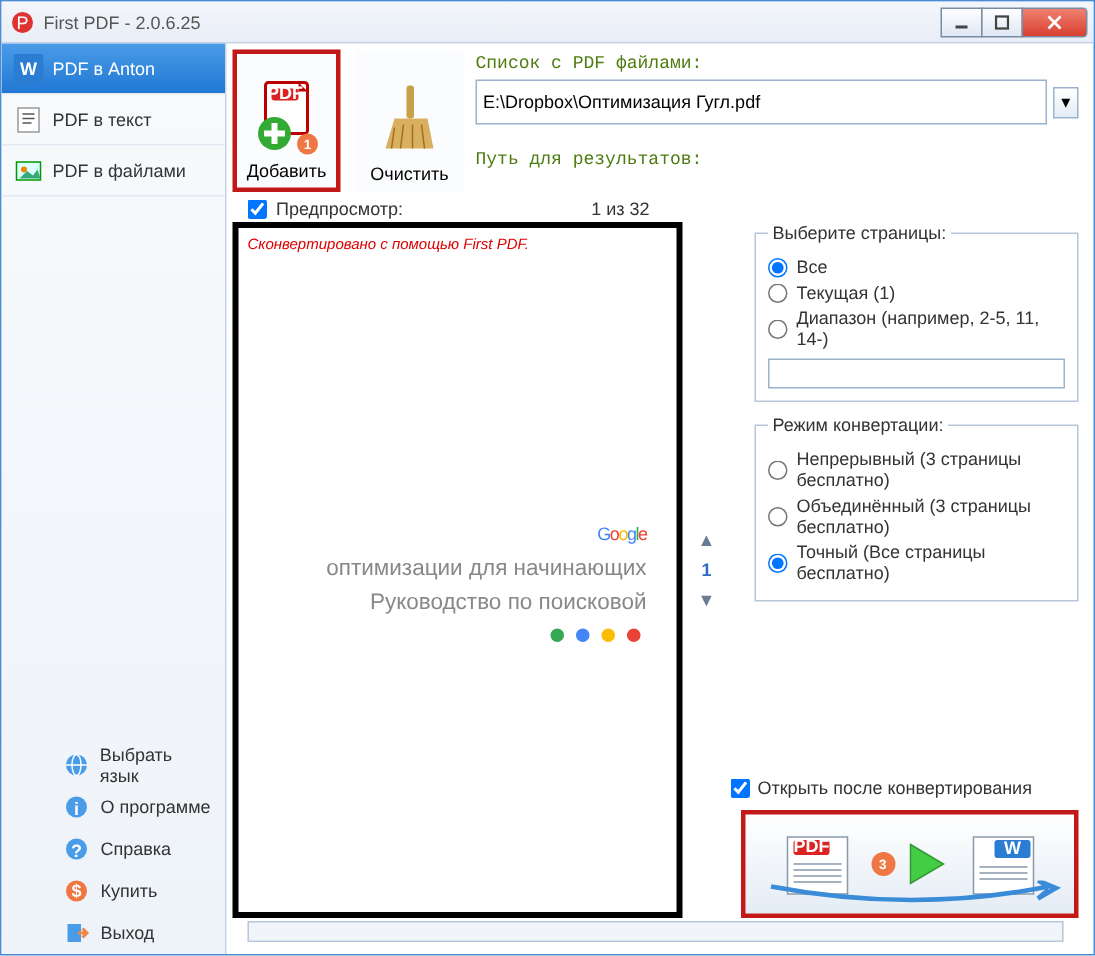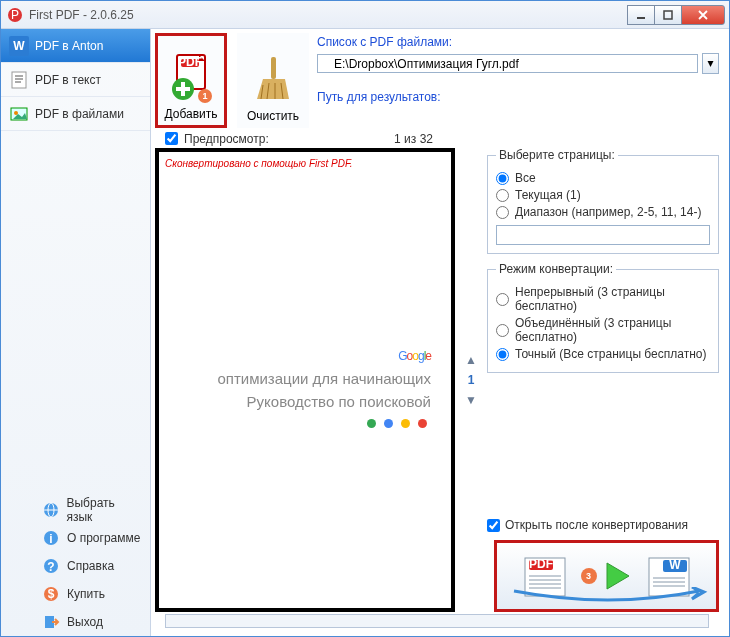--- a/index.html
+++ b/index.html
@@ -26,40 +26,40 @@
 .content { flex: 1; display: flex; flex-direction: column; padding: 4px 10px 6px 4px; }
 
 
 .top-row { display: flex; gap: 8px; }
 .tool-btns { display: flex; gap: 10px; }
 .tool-btn { width: 72px; height: 95px; display: flex; flex-direction: column; align-items: center; justify-content: flex-end; padding-bottom: 4px; cursor: pointer; background: #fafcfe; border: 1px solid transparent; }
 .hl-red { border: 3px solid #c21818 !important; }
 .tool-icon { width: 60px; height: 60px; display: flex; align-items: center; justify-content: center; }
 
 .path-col { flex: 1; display: flex; flex-direction: column; gap: 4px; padding-top: 2px; }
-.lbl { color: #1d4ed8; }
+.lbl { color: #4d7c0f; font-family: Liberation Mono, monospace; }
 .input-row { display: flex; gap: 4px; align-items: center; }
-.text-input { flex: 1; height: 19px; border: 1px solid #9bb2cc; padding: 1px 16px; background: #fff; }
+.text-input { flex: 1; height: 30px; border: 1px solid #9bb2cc; padding: 1px 4px; background: #fff; }
 .dropdown-btn { width: 17px; height: 21px; border: 1px solid #9bb2cc; background: linear-gradient(#fff,#e4ecf5); text-align: center; line-height: 18px; cursor: pointer; }
 .browse-btn { width: 74px; height: 24px; border: 1px solid #9bb2cc; background: linear-gradient(#fff,#e4ecf5); cursor: pointer; font-size: 12px; position: relative; }
 
-.preview-bar { display: flex; align-items: flex-start; gap: 6px; padding: 4px 0 2px 10px; color: #333; }
+.preview-bar { display: flex; align-items: flex-end; gap: 6px; padding: 4px 0 2px 10px; color: #333; }
 .preview-bar .spacer { flex: 1; }
 
 
 .middle { flex: 1; display: flex; gap: 6px; min-height: 0; }
 .preview-panel { flex: 1; border: 4px solid #000000; background: #fff; display: flex; flex-direction: column; padding: 6px; }
 .preview-note { color: #d00; font-size: 10px; font-style: italic; }
 .preview-body { flex: 1; display: flex; flex-direction: column; align-items: flex-end; justify-content: center; padding-right: 14px; text-align: right; }
 
 .nav-col { width: 20px; display: flex; flex-direction: column; align-items: center; justify-content: center; gap: 6px; color: #6a7c94; }
 .nav-col .pg { color: #2d6cc0; font-weight: bold; }
 
 .options-col { width: 232px; display: flex; flex-direction: column; gap: 8px; }
-fieldset { border: 1px solid #b8c6da; padding: 6px 8px 8px 8px; }
+fieldset { border: 1px solid #b8c6da; padding: 6px 8px 8px 8px; margin-left: 16px; }
 legend { color: #333; padding: 0 3px; }
 .radio-row { display: flex; align-items: center; gap: 6px; margin: 3px 0; color: #333; }
 .range-input { width: 100%; height: 20px; border: 1px solid #9bb2cc; margin-top: 3px; background: #fff; }
 .open-after { display: flex; align-items: center; gap: 5px; color: #333; }
 .convert-btn { margin-left: auto; width: 225px; height: 72px; border: 3px solid #c21818; background: linear-gradient(#fff,#e4ecf5); cursor: pointer; display: flex; align-items: center; justify-content: center; gap: 6px; }
 
 .statusbar { height: 18px; display: flex; align-items: center; padding: 0 10px; }
 .status-track { flex: 1; height: 14px; border: 1px solid #b8c6da; background: #f1f5fa; }
 
 .badge { position: absolute; width: 14px; height: 14px; border-radius: 50%; background: #e74; color: #fff; font-size: 9px; display: flex; align-items: center; justify-content: center; font-weight: bold; }

